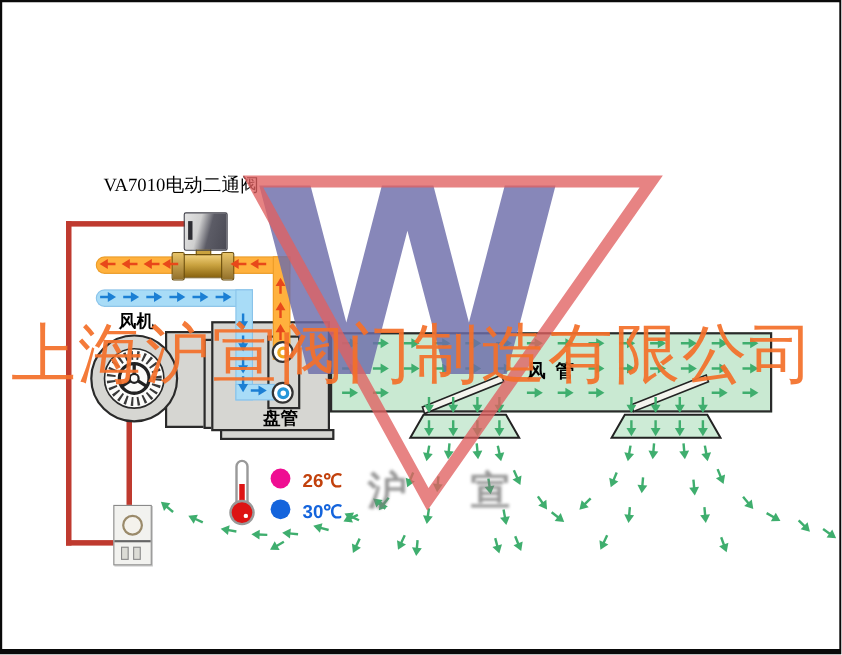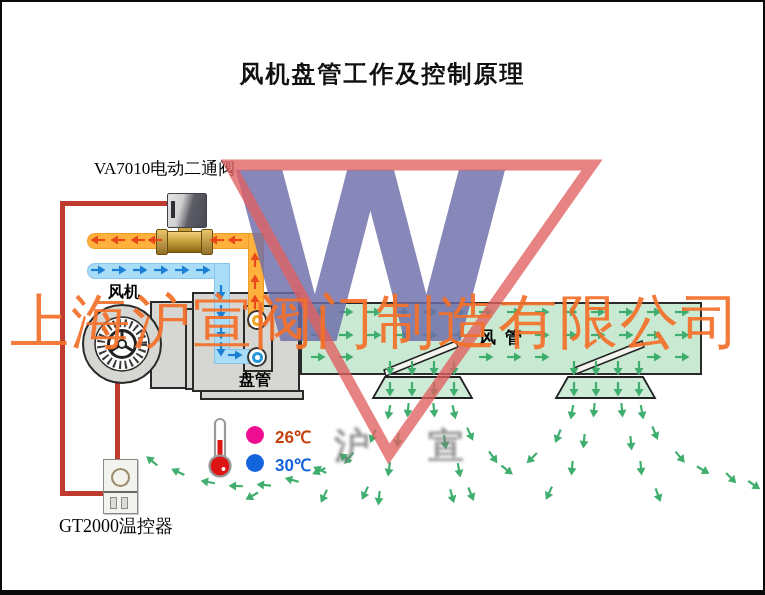--- a/index.html
+++ b/index.html
@@ -73,21 +73,20 @@
   .wm-company{left:8px;top:288px;width:756px;font-size:59px;line-height:1.1;letter-spacing:2px;
     color:rgba(243,112,42,0.93);z-index:10;font-family:"Liberation Serif",serif;white-space:nowrap;}
   .wm-short{left:332px;top:420px;font-size:36px;font-weight:bold;letter-spacing:58px;
     color:rgba(125,125,125,0.8);filter:blur(1.5px);z-index:7;font-family:"Liberation Serif",serif;}
 </style>
 </head>
 <body>
 
 <div id="stage">
 
-  <div class="abs title">风机盘管工作及控制原理</div>
 
   <div class="abs wire" style="left:58px;top:199px;width:110px;height:5px;"></div>
   <div class="abs wire" style="left:58px;top:199px;width:5px;height:295px;"></div>
   <div class="abs wire" style="left:58px;top:489px;width:46px;height:5px;"></div>
   <div class="abs wire" style="left:113px;top:378px;width:5px;height:80px;"></div>
 
   <div class="abs duct"></div>
 
   <div class="abs gray fan-scroll"></div>
   <div class="abs gray unit-step"></div>
@@ -157,21 +156,20 @@
 
   <div class="abs dot" style="left:244px;top:424px;background:#ef0e92;"></div>
   <div class="abs legend-txt" style="left:273px;top:423px;color:#c2410c;">26℃</div>
   <div class="abs dot" style="left:244px;top:452px;background:#1464dc;"></div>
   <div class="abs legend-txt" style="left:273px;top:451px;color:#1464dc;">30℃</div>
 
   <div class="abs lbl serif valve-lbl">VA7010电动二通阀</div>
   <div class="abs lbl fan-lbl">风机</div>
   <div class="abs lbl coil-lbl">盘管</div>
   <div class="abs lbl duct-lbl">风管</div>
-  <div class="abs lbl serif tstat-lbl">GT2000温控器</div>
 
   <div id="arrow-layer">
       <div class="arrow" style="left: 308px; top: 305px; transform: rotate(0deg);">
         <svg viewBox="0 0 16 10" width="16" height="10">
           <line x1="1" y1="5" x2="9.5" y2="5" stroke="#3fae6e" stroke-width="2.2"></line>
           <polygon points="8,0.5 15.5,5 8,9.5" fill="#3fae6e"></polygon>
         </svg>
       </div>
       <div class="arrow" style="left: 336px; top: 305px; transform: rotate(0deg);">
         <svg viewBox="0 0 16 10" width="16" height="10">

